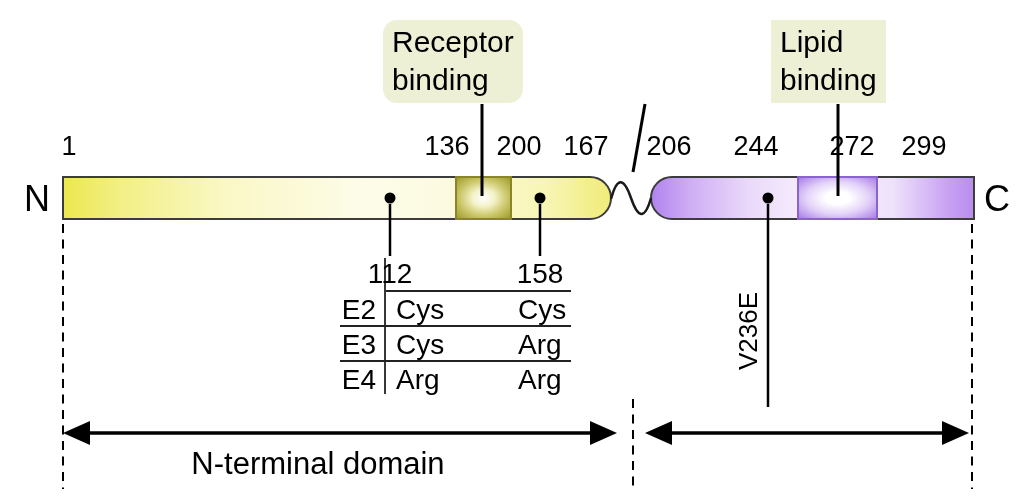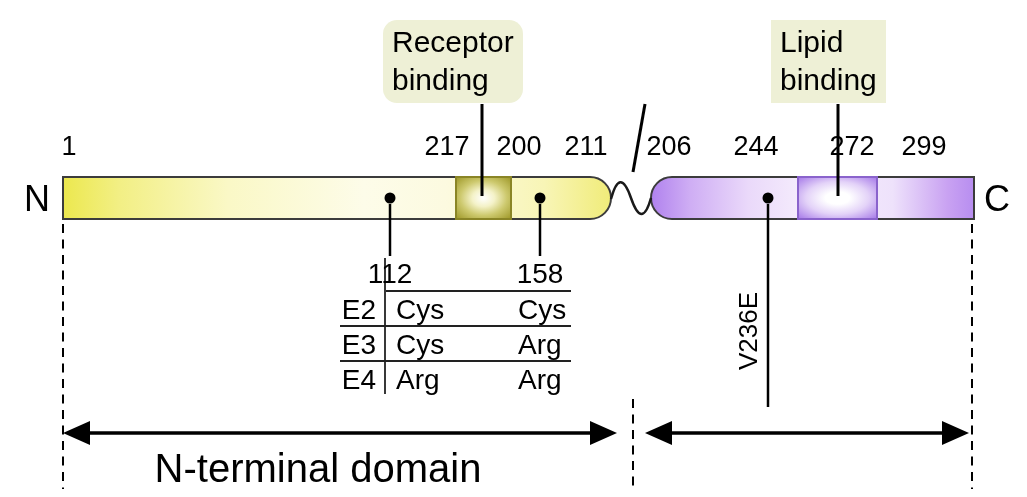--- a/index.html
+++ b/index.html
@@ -48,39 +48,39 @@
   .tbl-txt{font-size:28px;z-index:6;white-space:nowrap;}
   .iso{left:330px;width:46px;text-align:right;}
   .c1{left:396px;width:70px;text-align:left;}
   .c2{left:518px;width:70px;text-align:left;}
   .hdr{transform:translateX(-50%);}
   #mutation-label{
     left:697px;top:317px;width:100px;height:28px;text-align:center;
     font-size:26px;transform:rotate(-90deg);z-index:6;
   }
   .domain-label{
-    top:446px;font-size:40px;text-align:center;z-index:6;
+    top:446px;font-size:31px;text-align:center;z-index:6;
   }
   #n-domain-label{left:118px;width:400px;}
   #c-domain-label{left:617px;width:380px;}
 </style>
 </head>
 <body>
 
 <div id="canvas">
 
   <div class="abs anno-label hl" style="left:383px;top:20px;border-radius:14px;">Receptor
 binding</div>
   <div class="abs anno-label hl" style="left:771px;top:20px;">Lipid
 binding</div>
 
   <div class="abs res-num" style="left:69px;">1</div>
-  <div class="abs res-num" style="left:447px;">217</div>
+  <div class="abs res-num" style="left:447px;">136</div>
   <div class="abs res-num" style="left:519px;">200</div>
-  <div class="abs res-num" style="left:586px;">211</div>
+  <div class="abs res-num" style="left:586px;">167</div>
   <div class="abs res-num" style="left:669px;">206</div>
   <div class="abs res-num" style="left:756px;">244</div>
   <div class="abs res-num" style="left:852px;">272</div>
   <div class="abs res-num" style="left:924px;">299</div>
 
   <div class="abs terminal" style="left:24px;">N</div>
   <div class="abs terminal" style="left:984px;">C</div>
 
   <div id="n-bar" class="abs bar"></div>
   <div id="c-bar" class="abs bar"></div>

